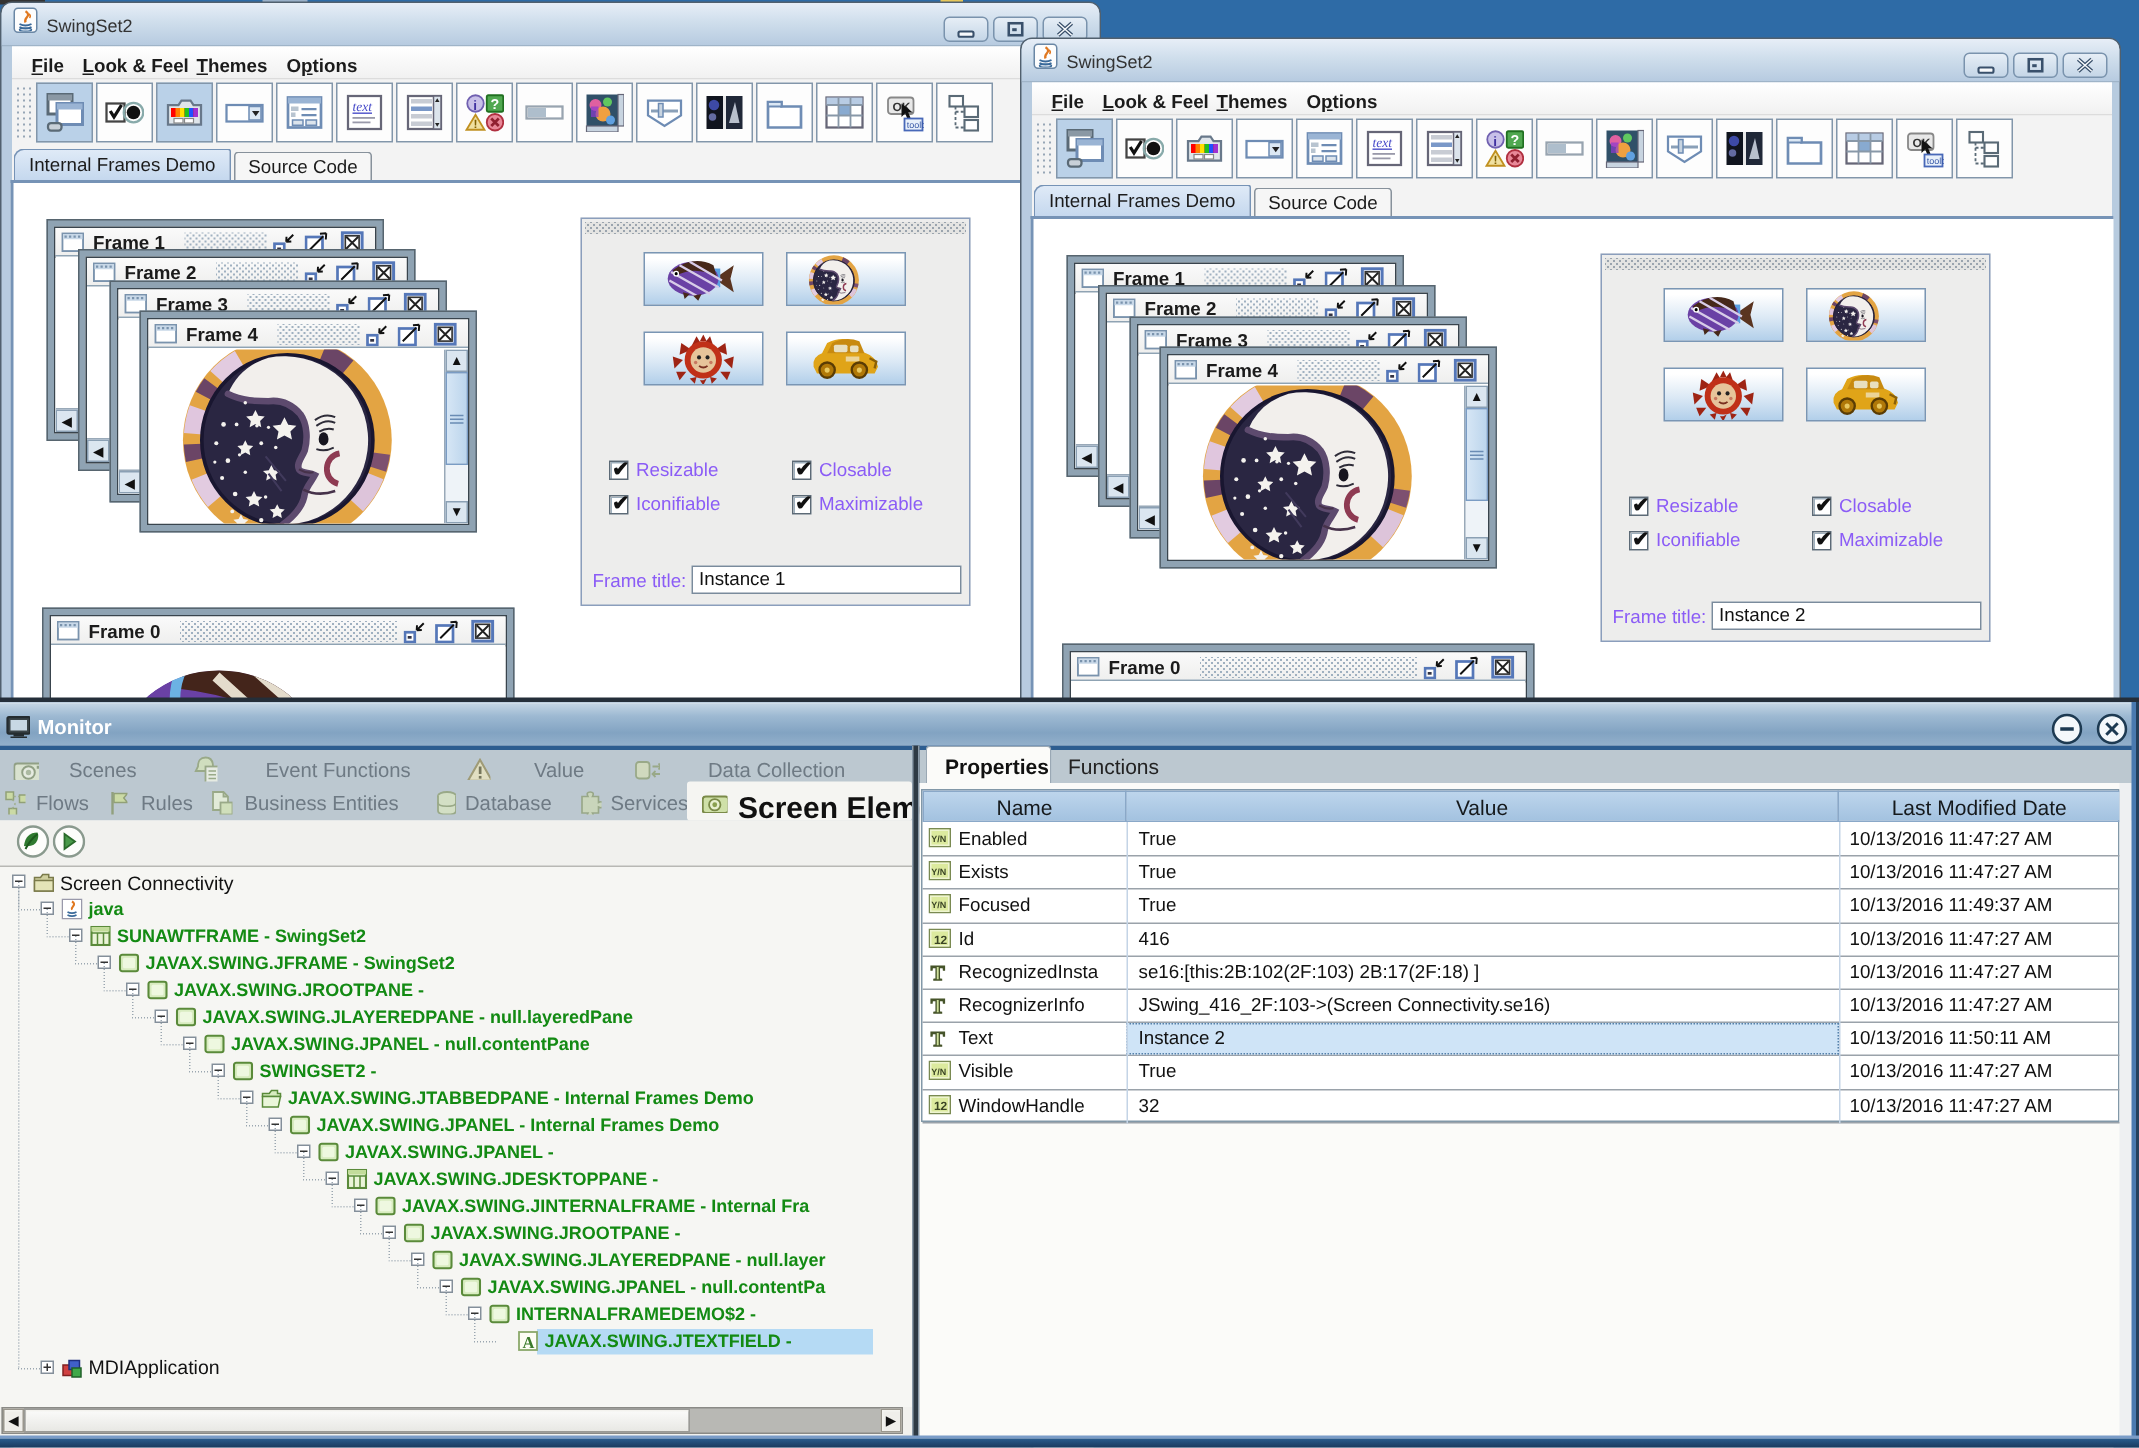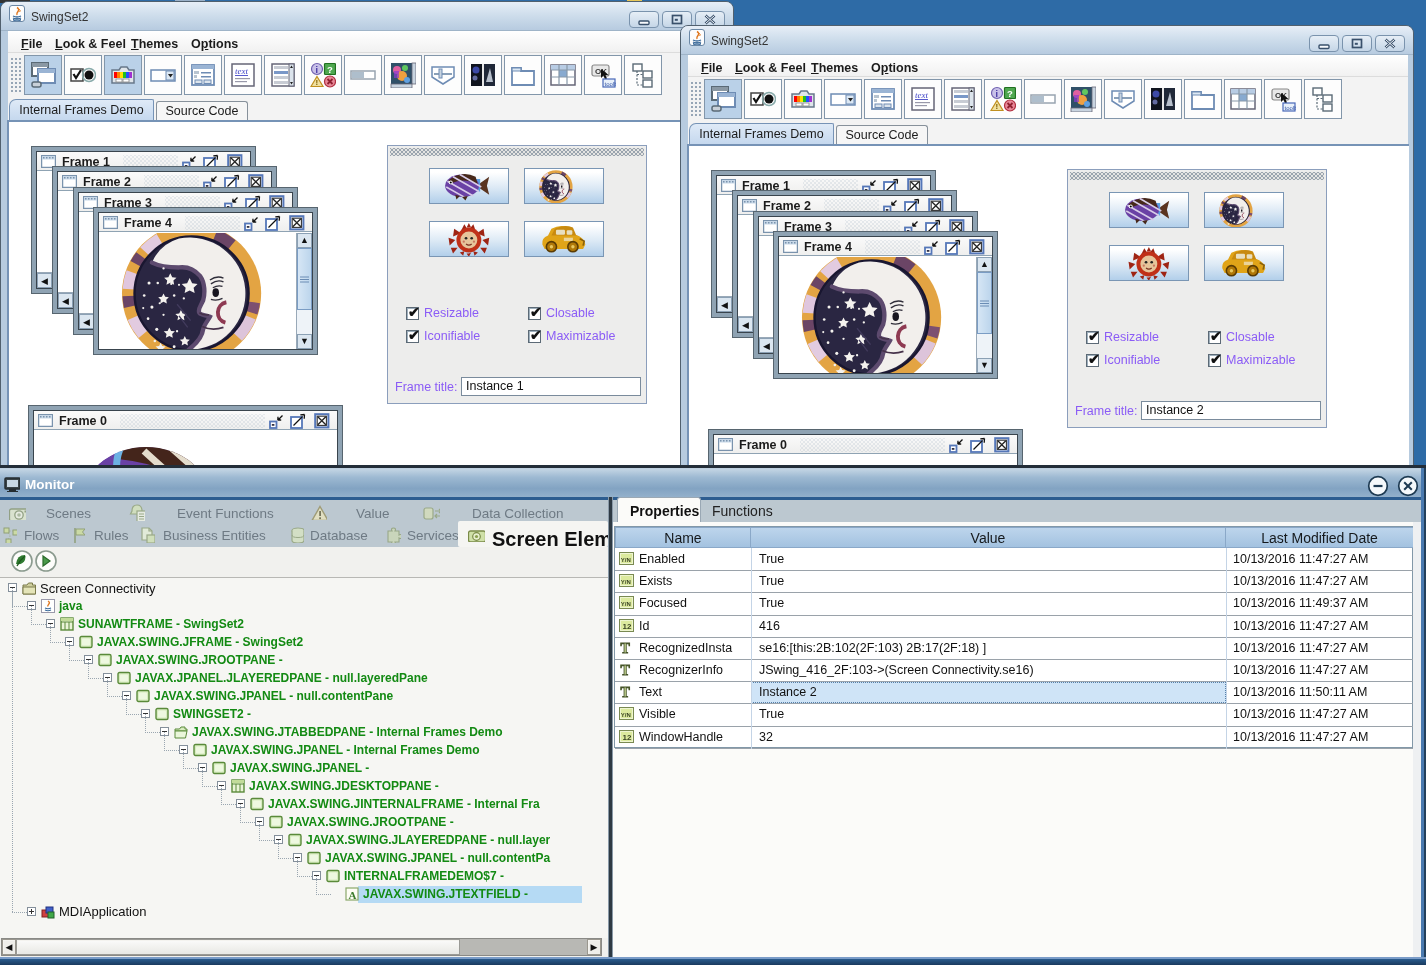--- a/index.html
+++ b/index.html
@@ -1347,21 +1347,21 @@
 <rect x="3" y="3.5" width="8" height="7" rx="1" fill="#eef8e0"></rect>
         </svg>
         <div class="trow" style="left:116px;top:75px">JAVAX.SWING.JROOTPANE -</div>
         <div class="ab" style="left:88px;top:82px;width:1px;height:18px;background-image:linear-gradient(#9aa6b0 50%,transparent 50%);background-size:1px 2px"></div>
         <div class="ab" style="left:88px;top:100px;width:15px;height:1px;background-image:linear-gradient(90deg,#9aa6b0 50%,transparent 50%);background-size:2px 1px"></div>
         <div class="exp" style="left:103px;top:95px"></div>
         <svg class="ab" style="left:117px;top:93px" width="14" height="14" viewBox="0 0 14 14">
           <rect x="1" y="1.5" width="12" height="11" rx="1.5" fill="#d8ecc0" stroke="#5a8a3a" stroke-width="1.4"></rect>
 <rect x="3" y="3.5" width="8" height="7" rx="1" fill="#eef8e0"></rect>
         </svg>
-        <div class="trow" style="left:135px;top:93px">JAVAX.JPANEL.JLAYEREDPANE - null.layeredPane</div>
+        <div class="trow" style="left:135px;top:93px">JAVAX.SWING.JLAYEREDPANE - null.layeredPane</div>
         <div class="ab" style="left:107px;top:100px;width:1px;height:18px;background-image:linear-gradient(#9aa6b0 50%,transparent 50%);background-size:1px 2px"></div>
         <div class="ab" style="left:107px;top:118px;width:15px;height:1px;background-image:linear-gradient(90deg,#9aa6b0 50%,transparent 50%);background-size:2px 1px"></div>
         <div class="exp" style="left:122px;top:113px"></div>
         <svg class="ab" style="left:136px;top:111px" width="14" height="14" viewBox="0 0 14 14">
           <rect x="1" y="1.5" width="12" height="11" rx="1.5" fill="#d8ecc0" stroke="#5a8a3a" stroke-width="1.4"></rect>
 <rect x="3" y="3.5" width="8" height="7" rx="1" fill="#eef8e0"></rect>
         </svg>
         <div class="trow" style="left:154px;top:111px">JAVAX.SWING.JPANEL - null.contentPane</div>
         <div class="ab" style="left:126px;top:118px;width:1px;height:18px;background-image:linear-gradient(#9aa6b0 50%,transparent 50%);background-size:1px 2px"></div>
         <div class="ab" style="left:126px;top:136px;width:15px;height:1px;background-image:linear-gradient(90deg,#9aa6b0 50%,transparent 50%);background-size:2px 1px"></div>
@@ -1436,21 +1436,21 @@
 <rect x="3" y="3.5" width="8" height="7" rx="1" fill="#eef8e0"></rect>
         </svg>
         <div class="trow" style="left:325px;top:273px">JAVAX.SWING.JPANEL - null.contentPa</div>
         <div class="ab" style="left:297px;top:280px;width:1px;height:18px;background-image:linear-gradient(#9aa6b0 50%,transparent 50%);background-size:1px 2px"></div>
         <div class="ab" style="left:297px;top:298px;width:15px;height:1px;background-image:linear-gradient(90deg,#9aa6b0 50%,transparent 50%);background-size:2px 1px"></div>
         <div class="exp" style="left:312px;top:293px"></div>
         <svg class="ab" style="left:326px;top:291px" width="14" height="14" viewBox="0 0 14 14">
           <rect x="1" y="1.5" width="12" height="11" rx="1.5" fill="#d8ecc0" stroke="#5a8a3a" stroke-width="1.4"></rect>
 <rect x="3" y="3.5" width="8" height="7" rx="1" fill="#eef8e0"></rect>
         </svg>
-        <div class="trow" style="left:344px;top:291px">INTERNALFRAMEDEMO$7 -</div>
+        <div class="trow" style="left:344px;top:291px">INTERNALFRAMEDEMO$2 -</div>
         <div class="ab" style="left:316px;top:298px;width:1px;height:18px;background-image:linear-gradient(#9aa6b0 50%,transparent 50%);background-size:1px 2px"></div>
         <div class="ab" style="left:316px;top:316px;width:15px;height:1px;background-image:linear-gradient(90deg,#9aa6b0 50%,transparent 50%);background-size:2px 1px"></div>
         <div class="ab" style="left:358px;top:308px;width:224px;height:17px;background:#b5daf4"></div>
         <svg class="ab" style="left:345px;top:309px" width="14" height="14" viewBox="0 0 14 14">
           <rect x="1" y="1" width="12" height="12" fill="#fdfdf4" stroke="#8aa86a" stroke-width="1.2"></rect>
 <text x="3.4" y="11.5" font-size="11" font-weight="bold" fill="#3a7a2a" font-family="Liberation Serif,serif">A</text>
         </svg>
         <div class="trow" style="left:363px;top:309px">JAVAX.SWING.JTEXTFIELD -</div>
         <div class="ab" style="left:12px;top:15px;width:1px;height:319px;background-image:linear-gradient(#9aa6b0 50%,transparent 50%);background-size:1px 2px"></div>
         <div class="ab" style="left:12px;top:334px;width:15px;height:1px;background-image:linear-gradient(90deg,#9aa6b0 50%,transparent 50%);background-size:2px 1px"></div>

